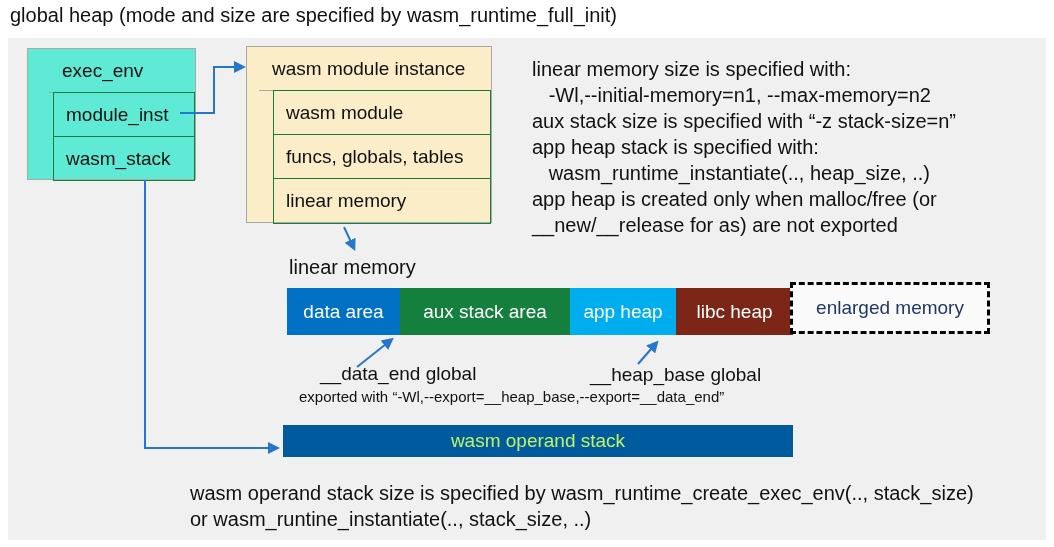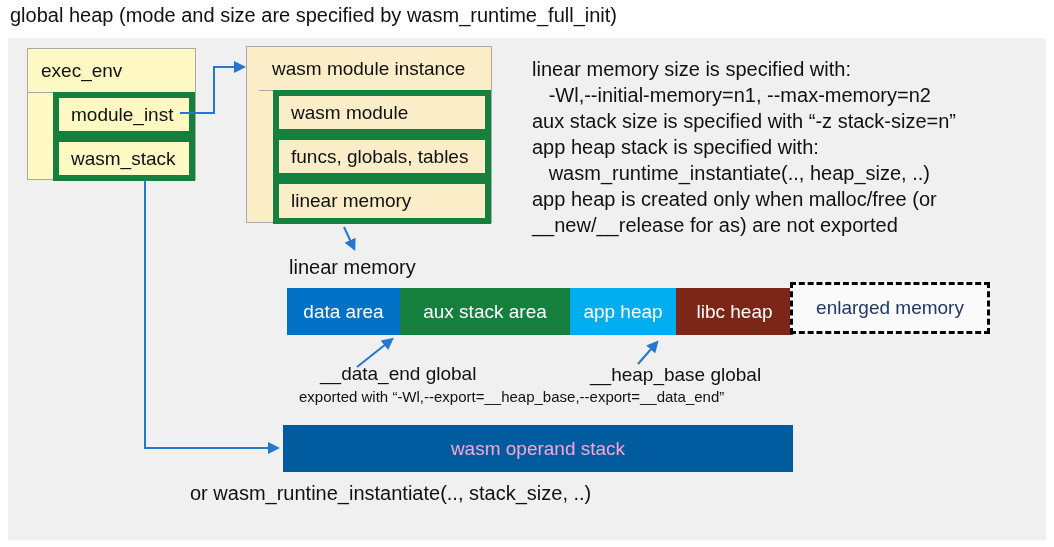--- a/index.html
+++ b/index.html
@@ -8,21 +8,21 @@
     font-family:"Liberation Sans", sans-serif;color:#111;background:#fff;
   }
   .abs{position:absolute;}
   #title{left:10px;top:4px;font-size:20px;white-space:pre;}
   #panel{left:8px;top:38px;width:1038px;height:502px;}
 
   
   .struct-box{position:absolute;border:1px solid #A8A8A8;box-sizing:border-box;}
   .struct-header{height:44px;display:flex;align-items:center;padding-left:13px;
                  font-size:19px;border-bottom:1px solid #A8A8A8;box-sizing:border-box;}
-  .struct-cell{position:absolute;right:0;border:6px solid #15803d;box-sizing:border-box;
+  .struct-cell{position:absolute;right:0;border:1px solid #15803d;box-sizing:border-box;
                display:flex;align-items:center;padding-left:12px;font-size:19px;background:transparent;}
   #exec-env{left:27px;top:48px;width:169px;height:132px;}
   #exec-env .struct-cell{left:25px;}
   #mod-inst{left:246px;top:46px;width:246px;height:177px;}
   #mod-inst .struct-cell{left:26px;}
 
   
   #right-notes{left:532px;top:56px;font-size:20px;line-height:26px;}
   .note-line{white-space:pre;}
 
@@ -35,36 +35,36 @@
   #seg-2{left:570px;width:106px;}
   #seg-3{left:676px;width:117px;}
   #seg-4{left:790px;top:282px;width:200px;height:52px;border:3px dashed #000;}
 
   
   #ann-data-end{left:320px;top:363px;font-size:19px;}
   #ann-heap-base{left:590px;top:364px;font-size:19px;}
   #ann-exported{left:299px;top:388px;font-size:15px;white-space:pre;}
 
   
-  #op-stack{left:283px;top:425px;width:510px;height:47px;display:flex;
-            align-items:center;justify-content:center;color:#f9a8d4;font-size:19px;}
+  #op-stack{left:283px;top:425px;width:510px;height:32px;display:flex;
+            align-items:center;justify-content:center;color:#bef264;font-size:19px;}
   #op-notes{left:190px;top:480px;font-size:20px;line-height:26px;}
 
   #arrows{left:0;top:0;pointer-events:none;}
 </style>
 </head>
 <body>
 
 <div id="stage">
 
   <div id="title" class="abs">global heap (mode and size are specified by wasm_runtime_full_init)</div>
 
   <div id="panel" class="abs" style="background-color: rgb(240, 240, 240);"></div>
 
-  <div id="exec-env" class="struct-box" style="background-color: #fef9c3;">
+  <div id="exec-env" class="struct-box" style="background-color: #5eead4; padding-left: 21px;">
     <div class="struct-header">exec_env</div>
     <div class="struct-cell" style="top:43px;height:45px;">module_inst</div>
     <div class="struct-cell" style="top:87px;height:45px;">wasm_stack</div>
   </div>
 
   <div id="mod-inst" class="struct-box" style="background-color: rgb(251, 237, 199); padding-left: 12px;">
     <div class="struct-header">wasm module instance</div>
     <div class="struct-cell" style="top:43px;height:45px;">wasm module</div>
     <div class="struct-cell" style="top:87px;height:45px;">funcs, globals, tables</div>
     <div class="struct-cell" style="top:131px;height:46px;">linear memory</div>
@@ -88,20 +88,21 @@
   <div id="seg-3" class="seg" style="background-color: rgb(124, 38, 24);">libc heap</div>
   <div id="seg-4" class="seg" style="background-color: rgb(250, 250, 250); color: rgb(31, 56, 100);">enlarged memory</div>
 
   <div id="ann-data-end" class="abs">__data_end global</div>
   <div id="ann-heap-base" class="abs">__heap_base global</div>
   <div id="ann-exported" class="abs">exported with “-Wl,--export=__heap_base,--export=__data_end”</div>
 
   <div id="op-stack" class="abs" style="background-color: rgb(0, 90, 158);">wasm operand stack</div>
 
   <div id="op-notes" class="abs">
+    <div class="note-line">wasm operand stack size is specified by wasm_runtime_create_exec_env(.., stack_size)</div>
     <div class="note-line">or wasm_runtine_instantiate(.., stack_size, ..)</div>
   </div>
 
   <svg id="arrows" class="abs" width="1054" height="547">
     <defs>
       <marker id="ah" markerUnits="userSpaceOnUse" markerWidth="12" markerHeight="12" viewBox="0 0 12 12" refX="2" refY="6" orient="auto">
         <path d="M0,0 L12,6 L0,12 Z" style="fill: rgb(37, 119, 206);"></path>
       </marker>
     </defs>
     <polyline points="180,113 214,113 214,67 236,67" fill="none" stroke-width="2" marker-end="url(#ah)" style="stroke: rgb(37, 119, 206);"></polyline>

